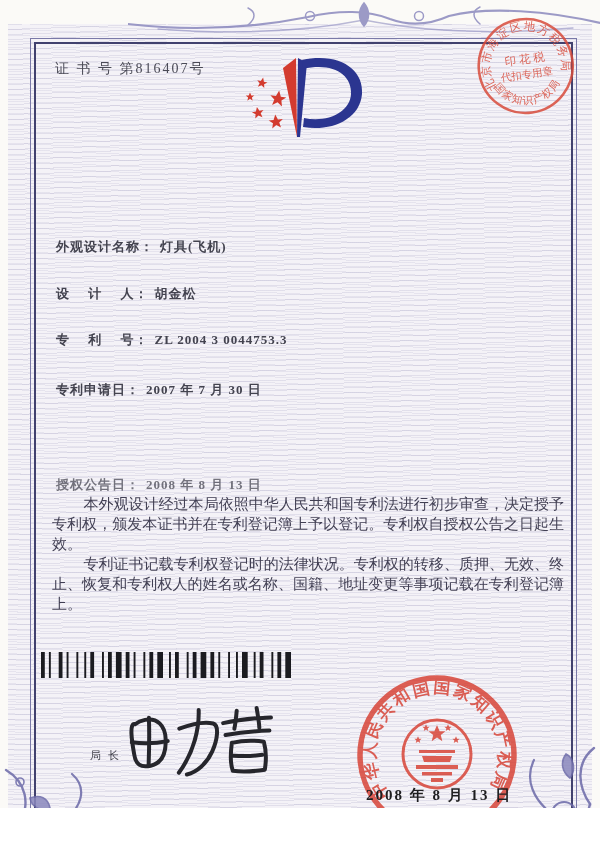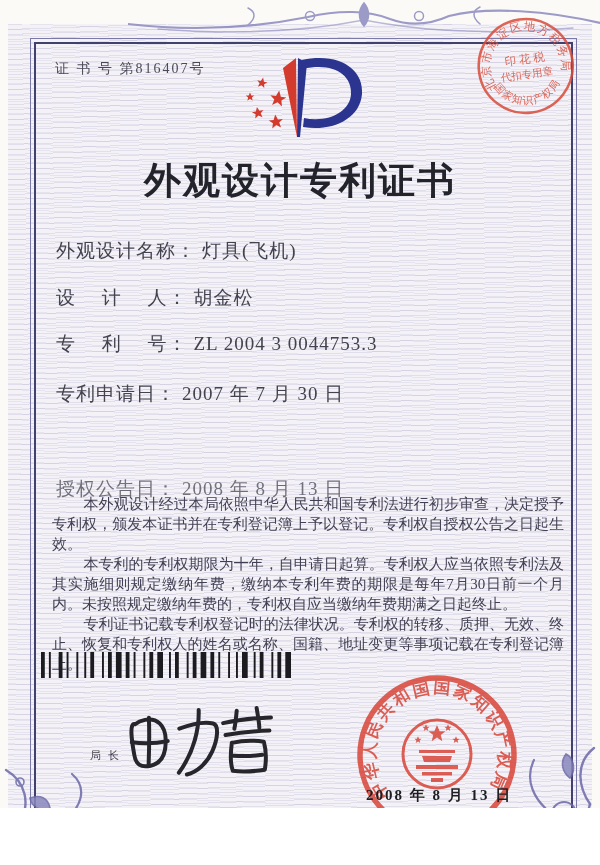--- a/index.html
+++ b/index.html
@@ -8,21 +8,21 @@
   .paper{position:absolute;left:8px;top:24px;width:584px;height:830px;
     background:
       repeating-linear-gradient(178deg, rgba(148,144,184,.20) 0 1px, transparent 1px 5px),
       repeating-linear-gradient(182.5deg, rgba(148,144,184,.15) 0 1px, transparent 1px 6px),
       #f4f2f7;}
   .frame{position:absolute;left:30px;top:38px;width:545px;height:812px;border:1px solid #7a79a8;}
   .frame-inner{position:absolute;inset:3px;border:2px solid #41416e;}
   .cert-no{position:absolute;left:55px;top:60px;font-size:14px;letter-spacing:2px;color:#4a4a56;}
   .title{position:absolute;left:0;top:156px;width:100%;text-align:center;font-size:37px;
     font-weight:bold;color:#23232b;letter-spacing:2px;}
-  .fieldrow{position:absolute;left:56px;font-size:19px;color:#43434f;letter-spacing:1px;white-space:nowrap;}
+  .fieldrow{position:absolute;left:56px;font-size:13px;color:#43434f;letter-spacing:1px;white-space:nowrap;font-weight:bold;}
   .fieldrow .val{margin-left:6px;}
   .f0{top:238px}.f1{top:285px}.f2{top:331px}.f3{top:381px}
   .f4{top:428px;opacity:.38;filter:blur(.4px);}
   .f5{top:476px;opacity:.72;}
   .paras{position:absolute;left:52px;top:494px;width:512px;font-size:15px;line-height:20px;
     color:#413f53;text-align:justify;}
   .paras p{margin:0;text-indent:2.1em;}
   .barcode-wrap{position:absolute;left:40px;top:652px;width:338px;height:26px;}
   .sig-label{position:absolute;left:90px;top:748px;font-size:11px;letter-spacing:7px;color:#3c3c46;}
   .sig-svg{position:absolute;left:122px;top:698px;}
@@ -109,31 +109,29 @@
     <text font-size="11.5" fill="#d84c3c" letter-spacing="1.5">
       <textPath href="#stampTop">北京市海淀区地方税务局</textPath>
     </text>
     <text font-size="10.5" fill="#d84c3c" letter-spacing="1">
       <textPath href="#stampBottom">国家知识产权局</textPath>
     </text>
     <text x="62" y="55" text-anchor="middle" font-size="11.5" fill="#d84c3c">印 花 税</text>
     <text x="62" y="70" text-anchor="middle" font-size="10.5" fill="#d84c3c">代扣专用章</text>
   </svg>
 
-  <div class="title">外观设计专利证书</div>
 
   <div class="fieldrow f0"><span>外观设计名称：</span><span class="val">灯具(飞机)</span></div>
   <div class="fieldrow f1"><span>设　 计 　人：</span><span class="val">胡金松</span></div>
   <div class="fieldrow f2"><span>专　 利 　号：</span><span class="val">ZL 2004 3 0044753.3</span></div>
   <div class="fieldrow f3"><span>专利申请日：</span><span class="val">2007 年 7 月 30 日</span></div>
   <div class="fieldrow f5"><span>授权公告日：</span><span class="val">2008 年 8 月 13 日</span></div>
 
   <div class="paras">
     <p>本外观设计经过本局依照中华人民共和国专利法进行初步审查，决定授予专利权，颁发本证书并在专利登记簿上予以登记。专利权自授权公告之日起生效。</p>
-    <p>本专利的专利权期限为十年，自申请日起算。专利权人应当依照专利法及其实施细则规定缴纳年费，缴纳本专利年费的期限是每年7月30日前一个月内。未按照规定缴纳年费的，专利权自应当缴纳年费期满之日起终止。</p>
     <p>专利证书记载专利权登记时的法律状况。专利权的转移、质押、无效、终止、恢复和专利权人的姓名或名称、国籍、地址变更等事项记载在专利登记簿上。</p>
   </div>
 
   <div class="barcode-wrap" aria-label="certificate-barcode">
     <svg id="barcode-svg" width="338" height="26" viewBox="0 0 338 26">
         <rect x="1" y="0" width="3.8" height="26" fill="#1b1b20"></rect>
         <rect x="8.9" y="0" width="1.9" height="26" fill="#1b1b20"></rect>
         <rect x="18.7" y="0" width="3.8" height="26" fill="#1b1b20"></rect>
         <rect x="26.6" y="0" width="1.9" height="26" fill="#1b1b20"></rect>
         <rect x="36.4" y="0" width="1.9" height="26" fill="#1b1b20"></rect>

